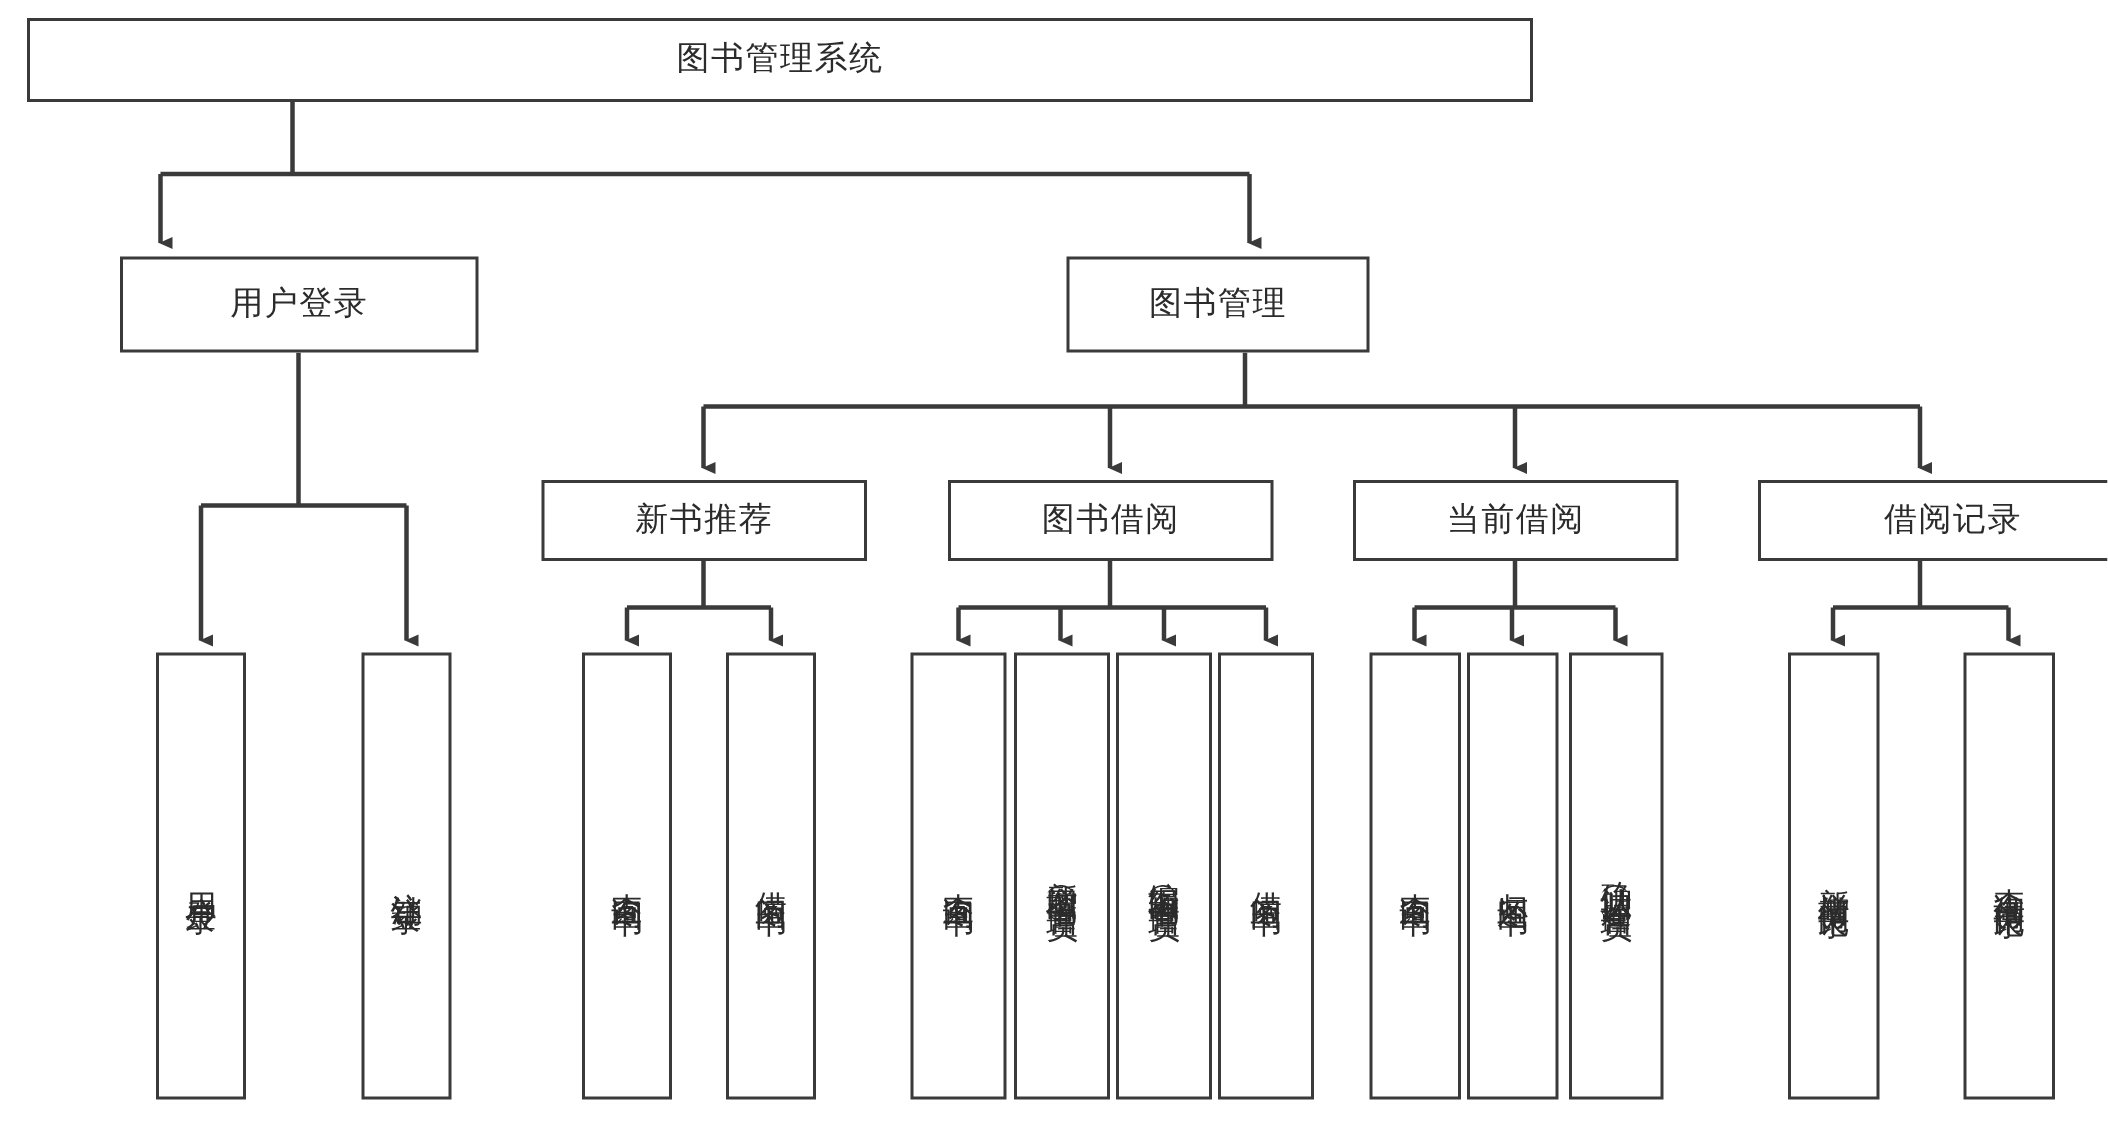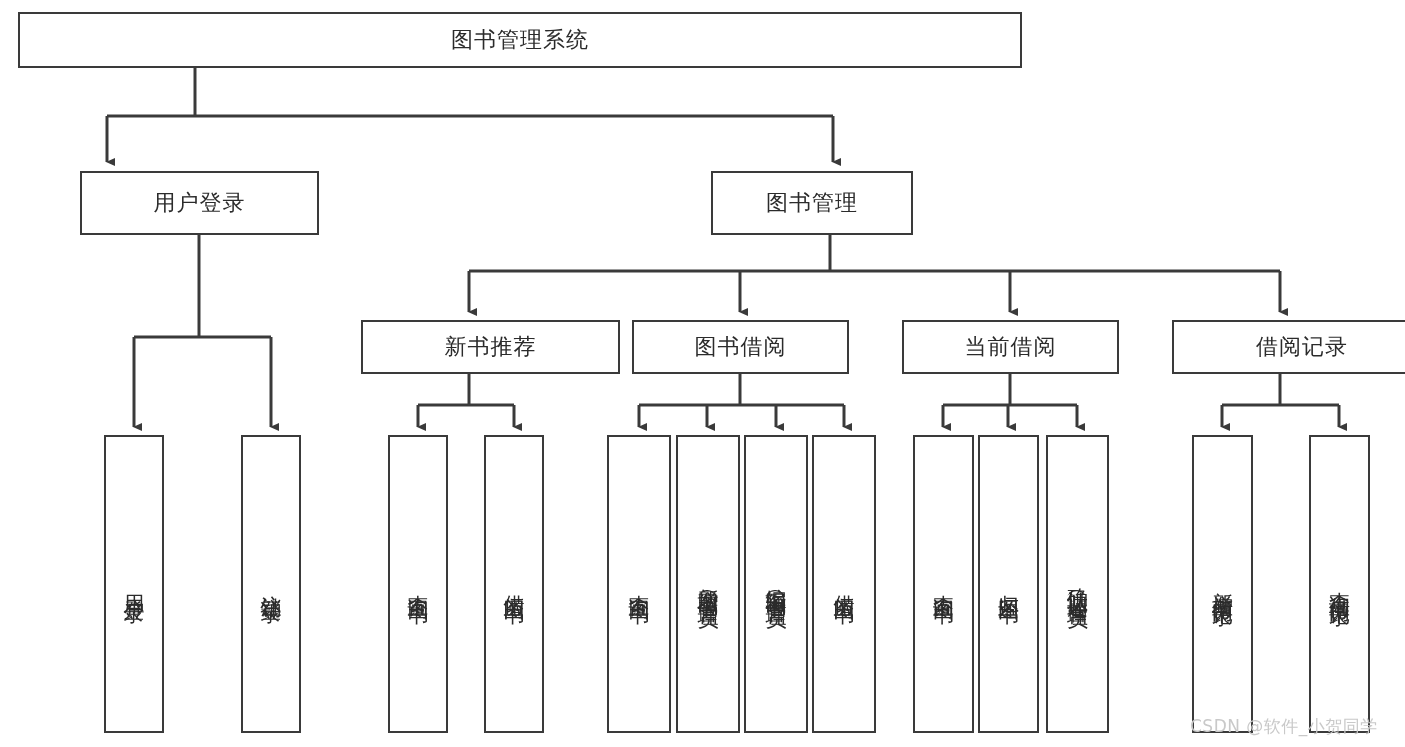--- a/index.html
+++ b/index.html
@@ -122,21 +122,21 @@
     <span>图书管理系统</span>
   </div>
 
   <div class="node horiz" style="left:80px; top:171px; width:239px; height:64px;">
     <span>用户登录</span>
   </div>
   <div class="node horiz" style="left:711px; top:171px; width:202px; height:64px;">
     <span>图书管理</span>
   </div>
 
-  <div class="node horiz" style="left:361px; top:320px; width:259px; height:54px;">
+  <div class="node horiz" style="left:361px; top:320px; width:217px; height:54px;">
     <span>新书推荐</span>
   </div>
   <div class="node horiz" style="left:632px; top:320px; width:217px; height:54px;">
     <span>图书借阅</span>
   </div>
   <div class="node horiz" style="left:902px; top:320px; width:217px; height:54px;">
     <span>当前借阅</span>
   </div>
   <div class="node horiz" style="left:1172px; top:320px; width:260px; height:54px;">
     <span>借阅记录</span>
@@ -179,15 +179,14 @@
     <span class="vtext">确认归还（管理员）</span>
   </div>
 
   <div class="node vert" style="left:1192px; top:435px; width:61px; height:298px;">
     <span class="vtext">新增借阅记录</span>
   </div>
   <div class="node vert" style="left:1309px; top:435px; width:61px; height:298px;">
     <span class="vtext">查询借阅记录</span>
   </div>
 
-  <div class="watermark" style="left:1190px; top:715px;">CSDN @软件_小贺同学</div>
 
 </div>
 
 </body></html>

